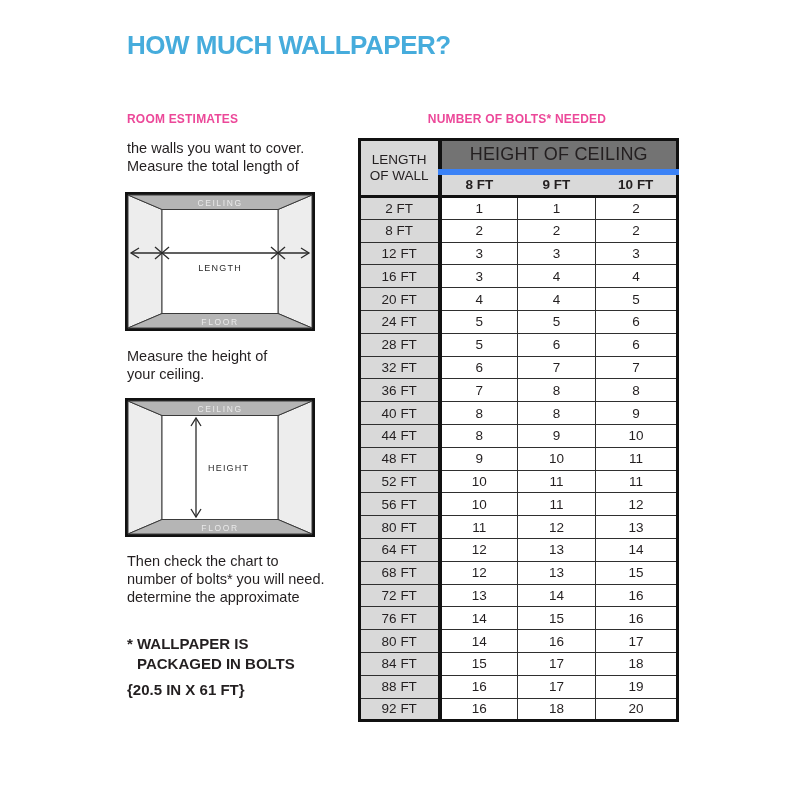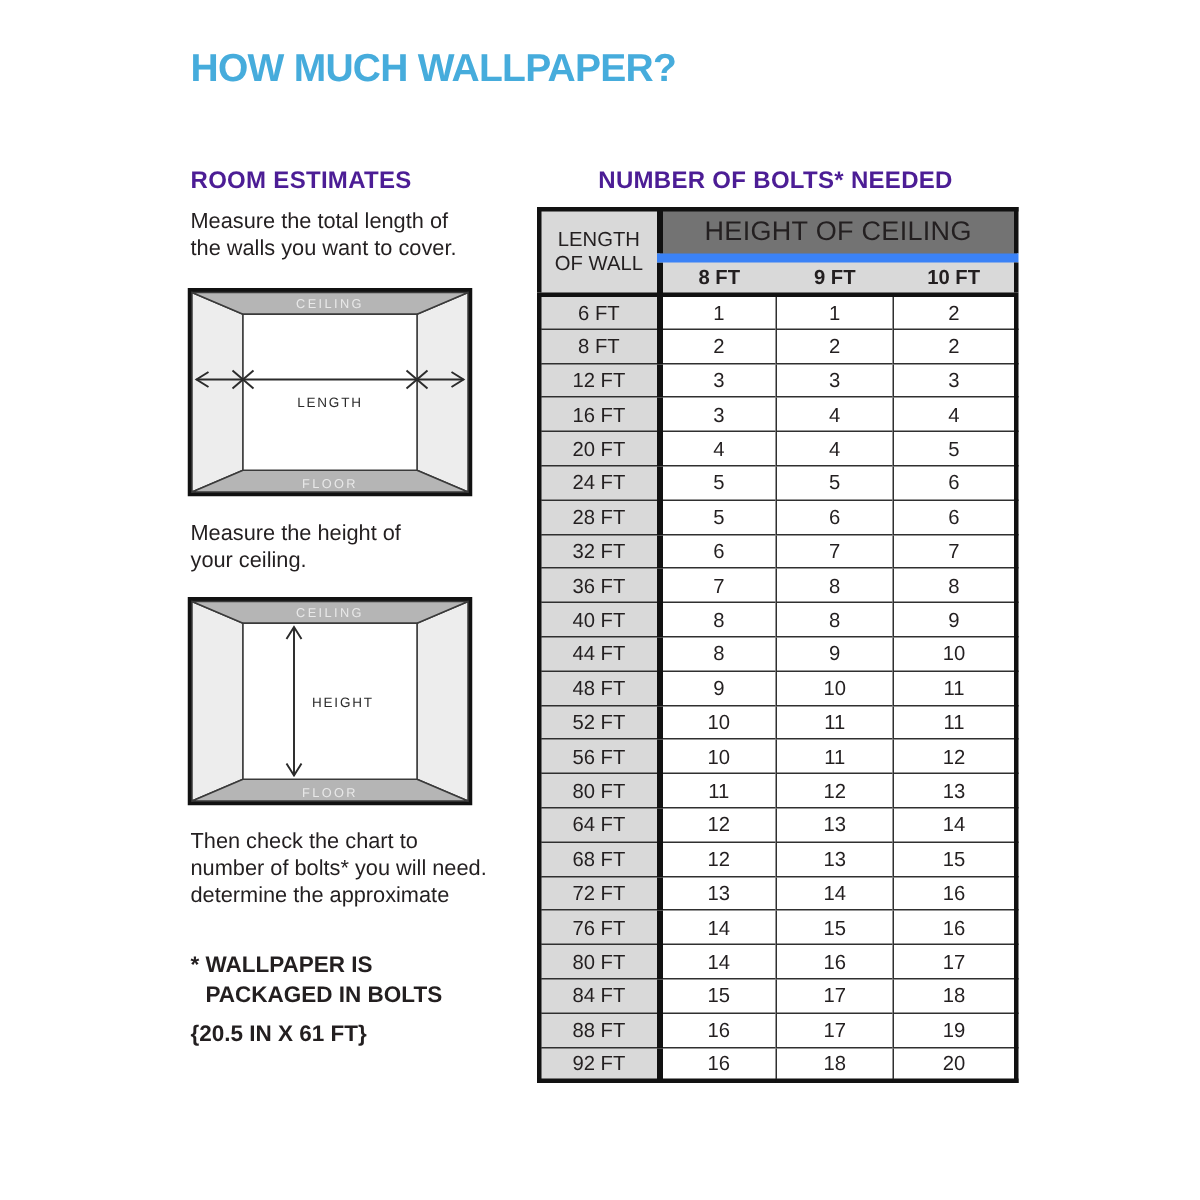--- a/index.html
+++ b/index.html
@@ -11,22 +11,22 @@
     background: #ffffff;
     overflow: hidden;
   }
   .page-title {
     position: absolute; left: 127px; top: 30px;
     font-size: 26px; font-weight: bold; letter-spacing: -0.5px;
     color: #46acdc;
   }
   .section-head {
     position: absolute;
-    font-size: 16px; font-weight: bold; letter-spacing: 0.2px;
-    color: #4c1d95;
+    font-size: 12px; font-weight: bold; letter-spacing: 0.2px;
+    color: #ec4899;
   }
   #room-estimates-head { left: 127px; top: 112px; }
   #bolts-needed-head { left: 358px; top: 112px; width: 318px; text-align: center; }
   .para {
     position: absolute; left: 127px;
     font-size: 14.5px; line-height: 18px; color: #231f20;
   }
   #para-length { top: 139px; }
   #para-height { top: 347px; }
   #para-chart  { top: 552px; }
@@ -96,22 +96,22 @@
 </head>
 <body>
 
 <div class="page">
 
   <h1 class="page-title">HOW MUCH WALLPAPER?</h1>
 
   <div class="section-head" id="room-estimates-head">ROOM ESTIMATES</div>
 
   <div class="para" id="para-length">
+    <div>the walls you want to cover.</div>
     <div>Measure the total length of</div>
-    <div>the walls you want to cover.</div>
   </div>
 
   <div class="diagram" id="diagram-length">
     <svg viewBox="0 0 190 139">
       <rect x="1.5" y="1.5" width="187" height="136" fill="#ffffff" stroke="#111111" stroke-width="3"></rect>
       <polygon points="3,3 37,17.5 37,121.5 3,136" fill="#ededed" stroke="#3a3a3a" stroke-width="1"></polygon>
       <polygon points="187,3 153,17.5 153,121.5 187,136" fill="#ededed" stroke="#3a3a3a" stroke-width="1"></polygon>
       <polygon points="3,3 187,3 153,17.5 37,17.5" fill="#b5b5b5" stroke="#3a3a3a" stroke-width="1"></polygon>
       <polygon points="3,136 187,136 153,121.5 37,121.5" fill="#b5b5b5" stroke="#3a3a3a" stroke-width="1"></polygon>
       <rect x="37" y="17.5" width="116" height="104" fill="#ffffff" stroke="#3a3a3a" stroke-width="1"></rect>
@@ -188,21 +188,21 @@
           <th class="group-head" colspan="3">HEIGHT OF CEILING</th>
         </tr>
         <tr class="subhead">
           <th>8 FT</th>
           <th>9 FT</th>
           <th>10 FT</th>
         </tr>
       </thead>
       <tbody>
           <tr>
-            <th>6 FT</th>
+            <th>2 FT</th>
             <td>1</td>
             <td>1</td>
             <td>2</td>
           </tr>
           <tr>
             <th>8 FT</th>
             <td>2</td>
             <td>2</td>
             <td>2</td>
           </tr>

